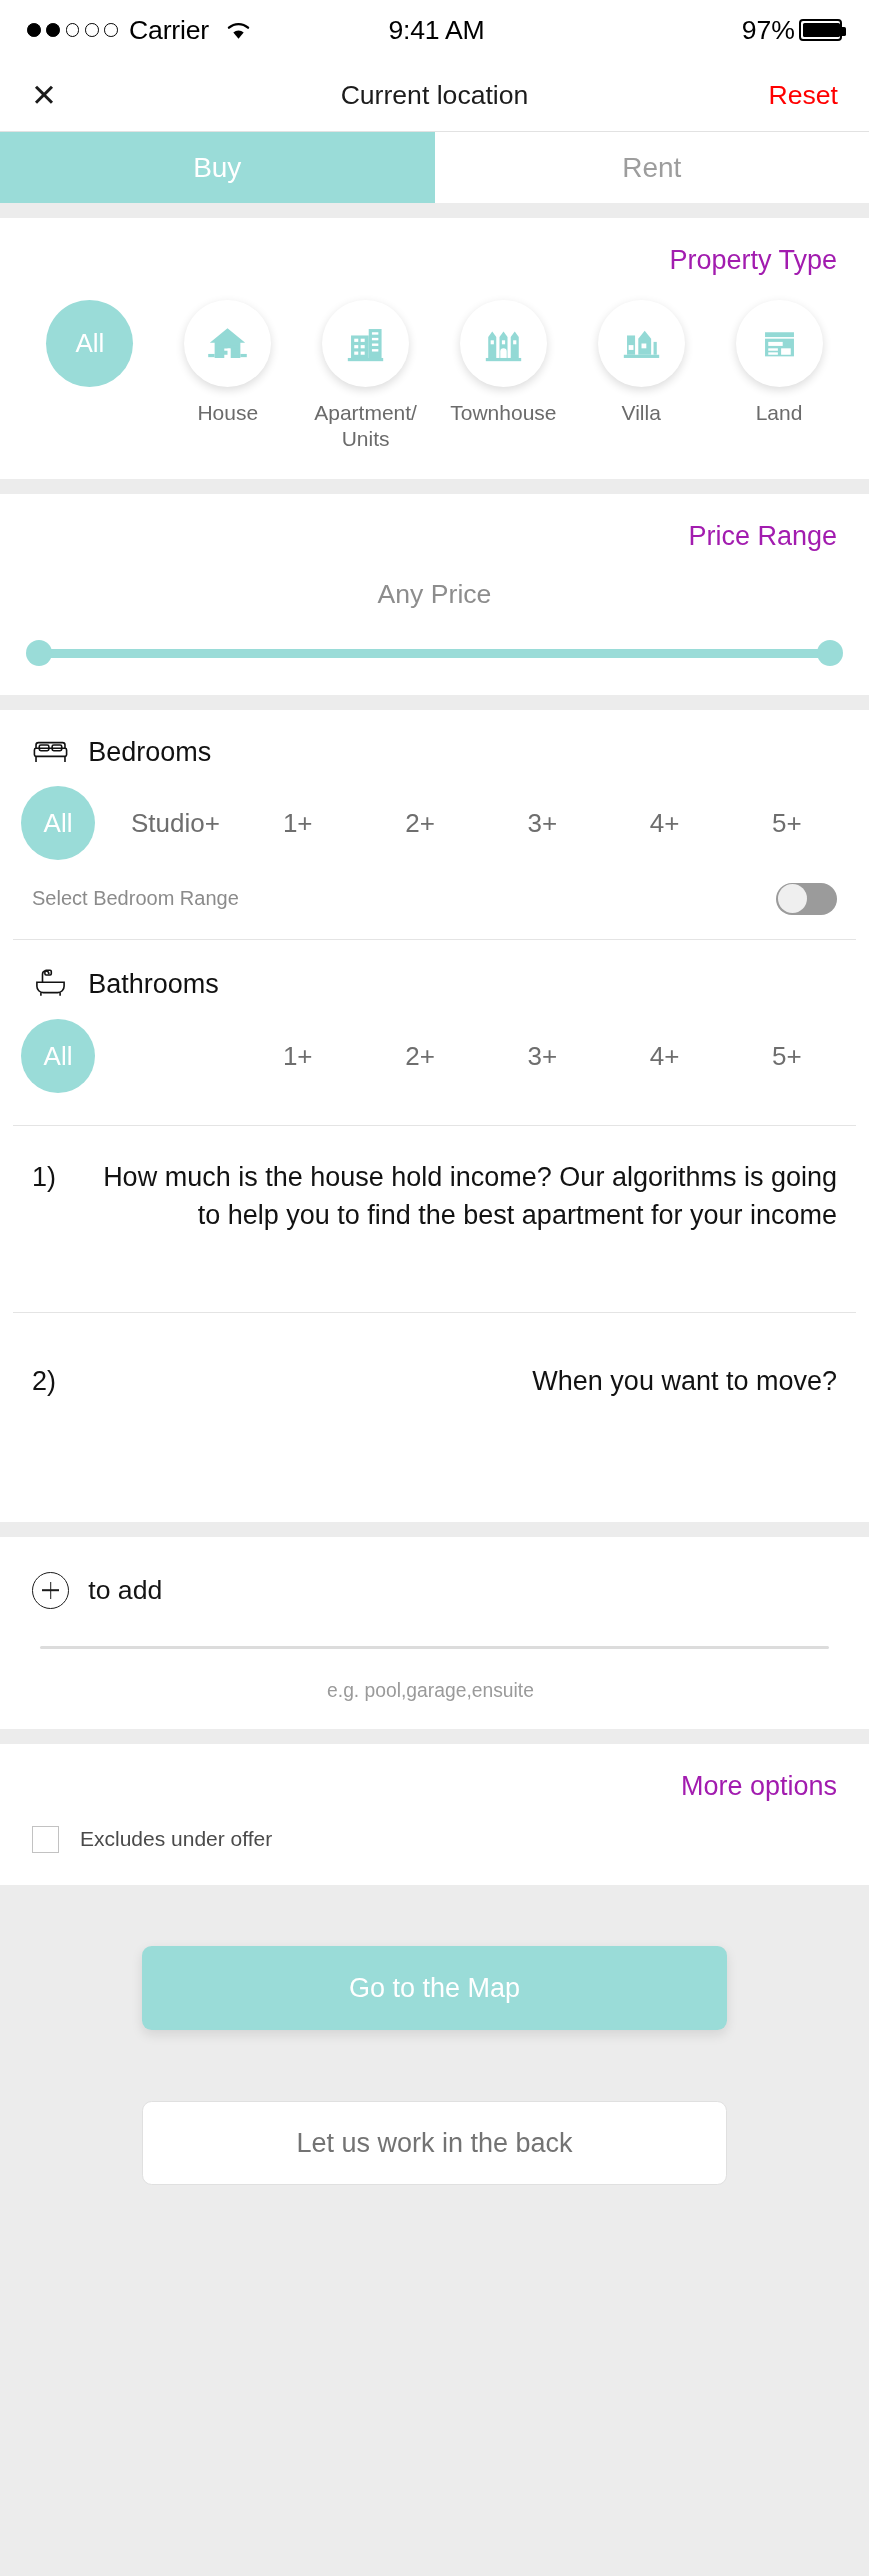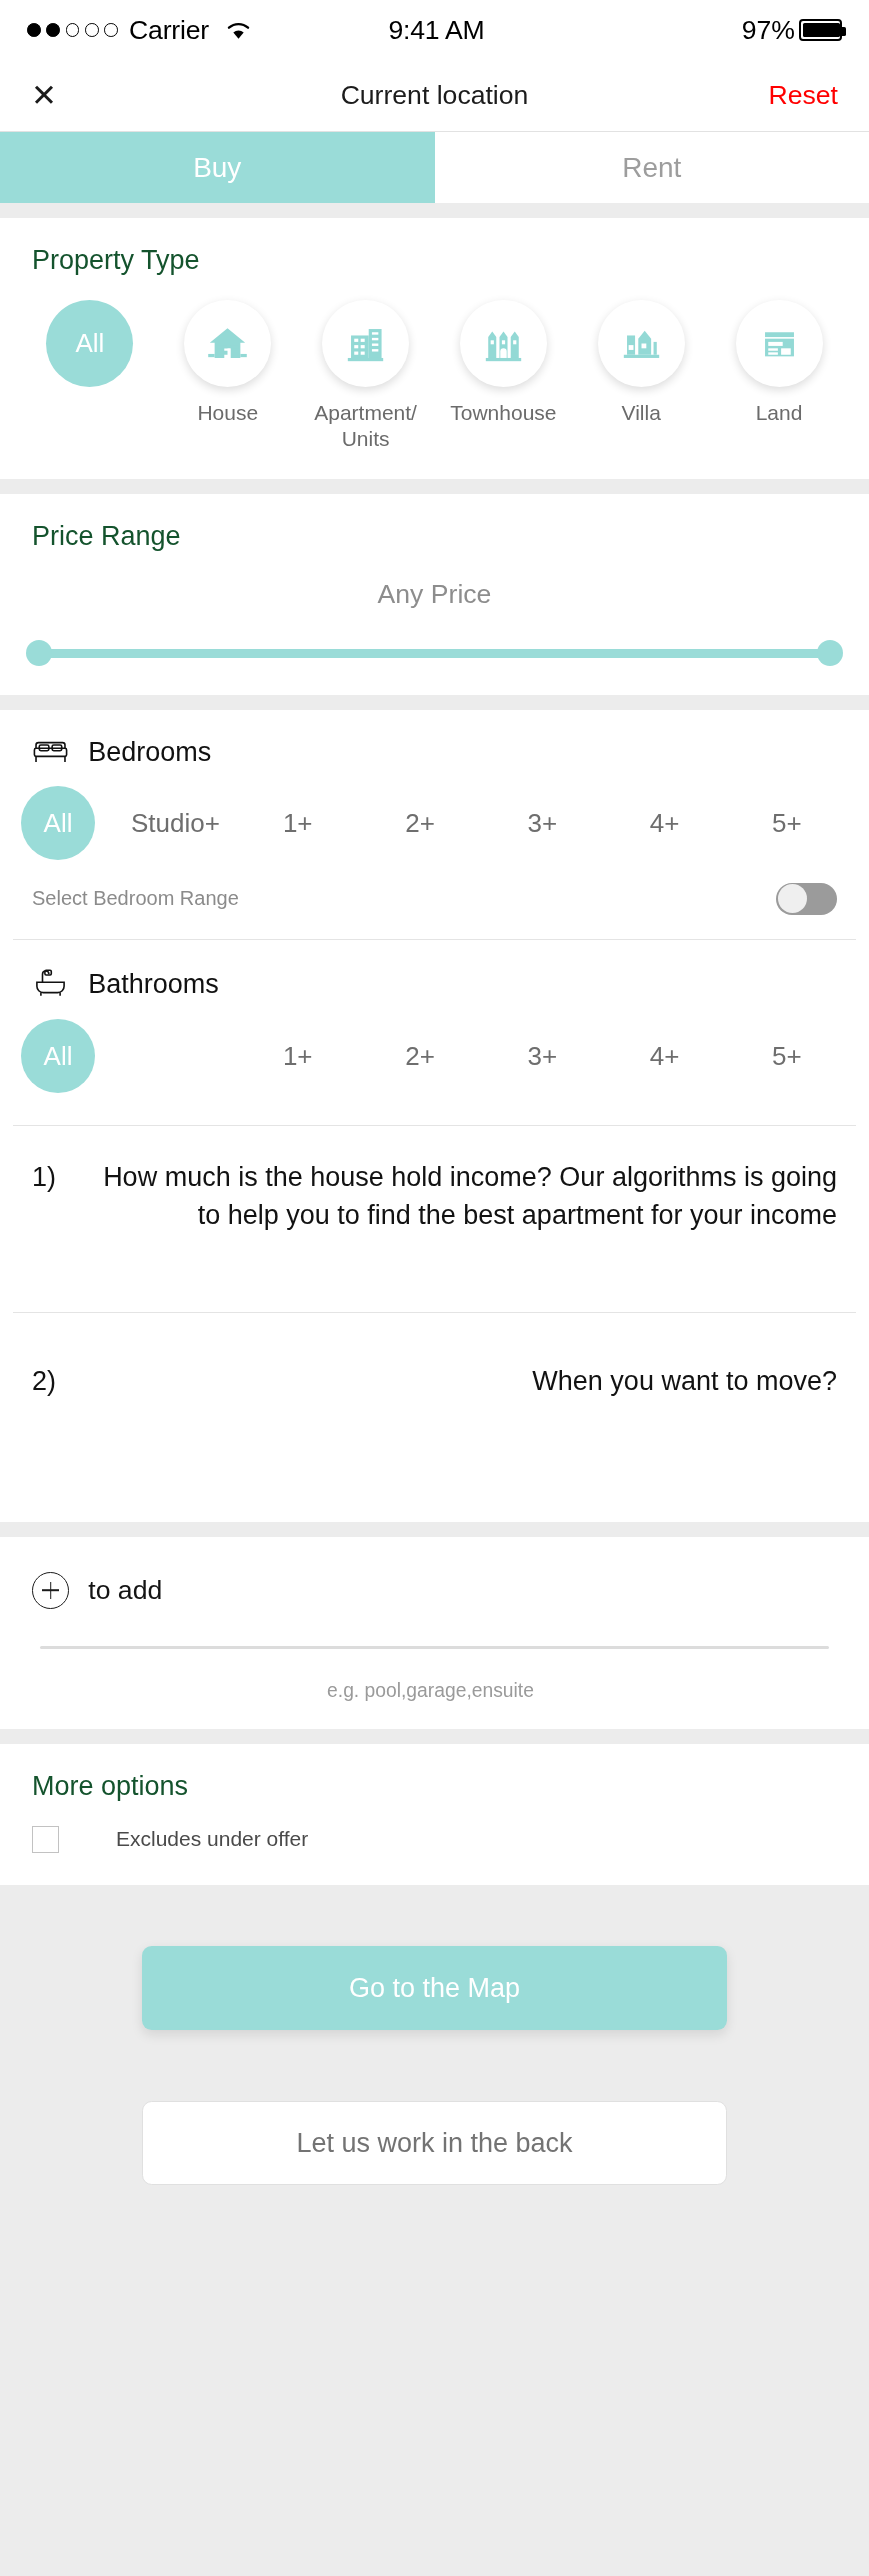--- a/index.html
+++ b/index.html
@@ -53,21 +53,21 @@
   .seg-item {
     flex: 1; display: flex; align-items: center; justify-content: center;
     font-size: 28px; color: #9d9d9d; background: #fff; cursor: pointer;
   }
   .seg-item.active { background: #9adcd8; color: #ffffff; }
 
   
   .gap { height: 14.5px; background: #ececec; }
   .gap-sm { height: 9.7px; background: #ececec; }
   .card { background: #ffffff; }
-  .sec-title { font-size: 27px; color: #14532d; padding: 27px 32px 0 32px; }
+  .sec-title { font-size: 27px; color: #a21caf; padding: 27px 32px 0 32px; text-align: right; }
 
   
   .ptypes { display: flex; padding: 24px 21px 27px 21px; }
   .ptype { flex: 1; display: flex; flex-direction: column; align-items: center; cursor: pointer; }
   .ptype .circle {
     width: 87px; height: 87px; border-radius: 50%; background: #ffffff;
     box-shadow: 0 3.2px 9.7px rgba(0,0,0,0.14);
     display: flex; align-items: center; justify-content: center;
   }
   .ptype.selected .circle { background: #9adcd8; box-shadow: none; }
@@ -136,21 +136,21 @@
   }
   .plus-icon::before { left: 50%; top: 8.9px; bottom: 8.9px; width: 1.6px; transform: translateX(-50%); }
   .plus-icon::after { top: 50%; left: 8.9px; right: 8.9px; height: 1.6px; transform: translateY(-50%); }
   .add-label { font-size: 26.6px; color: #141414; }
   .add-input-line { margin: 37px 40px 0 40px; height: 3.2px; background: #dcdcdc; border-radius: 1.6px; }
   .add-hint { text-align: center; font-size: 19.3px; color: #9a9a9a; padding: 31px 8px 27px 0; }
 
   
   .chk-row { display: flex; align-items: center; gap: 21px; padding: 24px 32px 32px 32px; }
   .chkbox { width: 27px; height: 27px; border: 1.6px solid #c2c2c2; background: #fff; flex: none; cursor: pointer; }
-  .chk-label { font-size: 21px; color: #4a4a4a; margin-left: 36px; }
+  .chk-label { font-size: 21px; color: #4a4a4a; }
 
   
   .footer { background: #ececec; padding: 52px 142px 0 142px; }
   .btn-primary {
     height: 84px; background: #9adcd8; border-radius: 9.7px; color: #ffffff;
     font-size: 27px; display: flex; align-items: center; justify-content: center;
     box-shadow: 0 4.8px 11.3px rgba(0,0,0,0.10); cursor: pointer; border: none; width: 100%;
   }
   .btn-secondary {
     height: 84px; background: #ffffff; border-radius: 9.7px; color: #737373;

